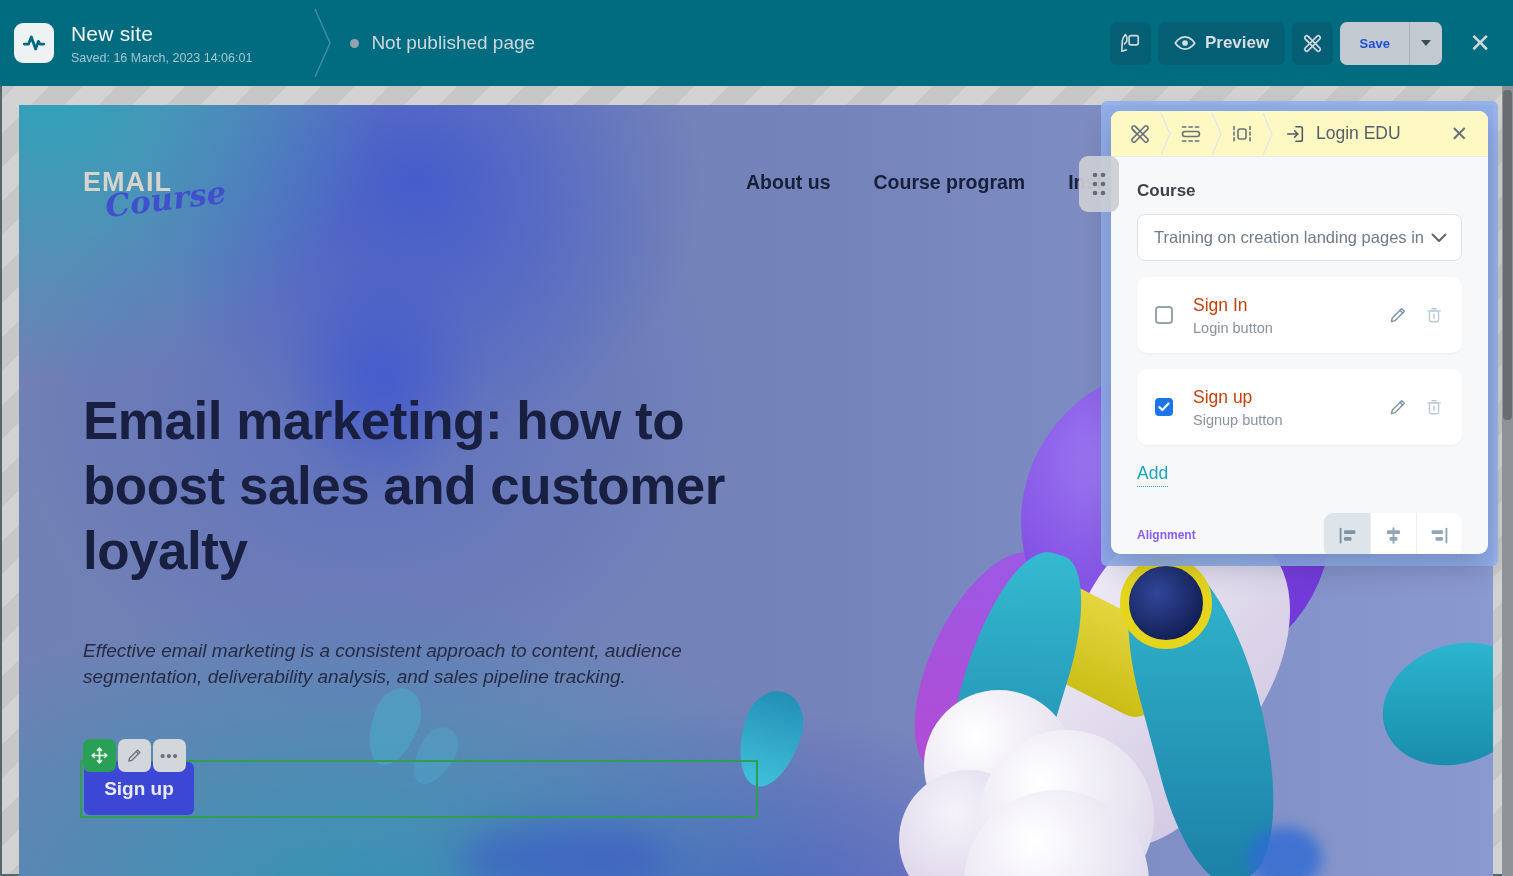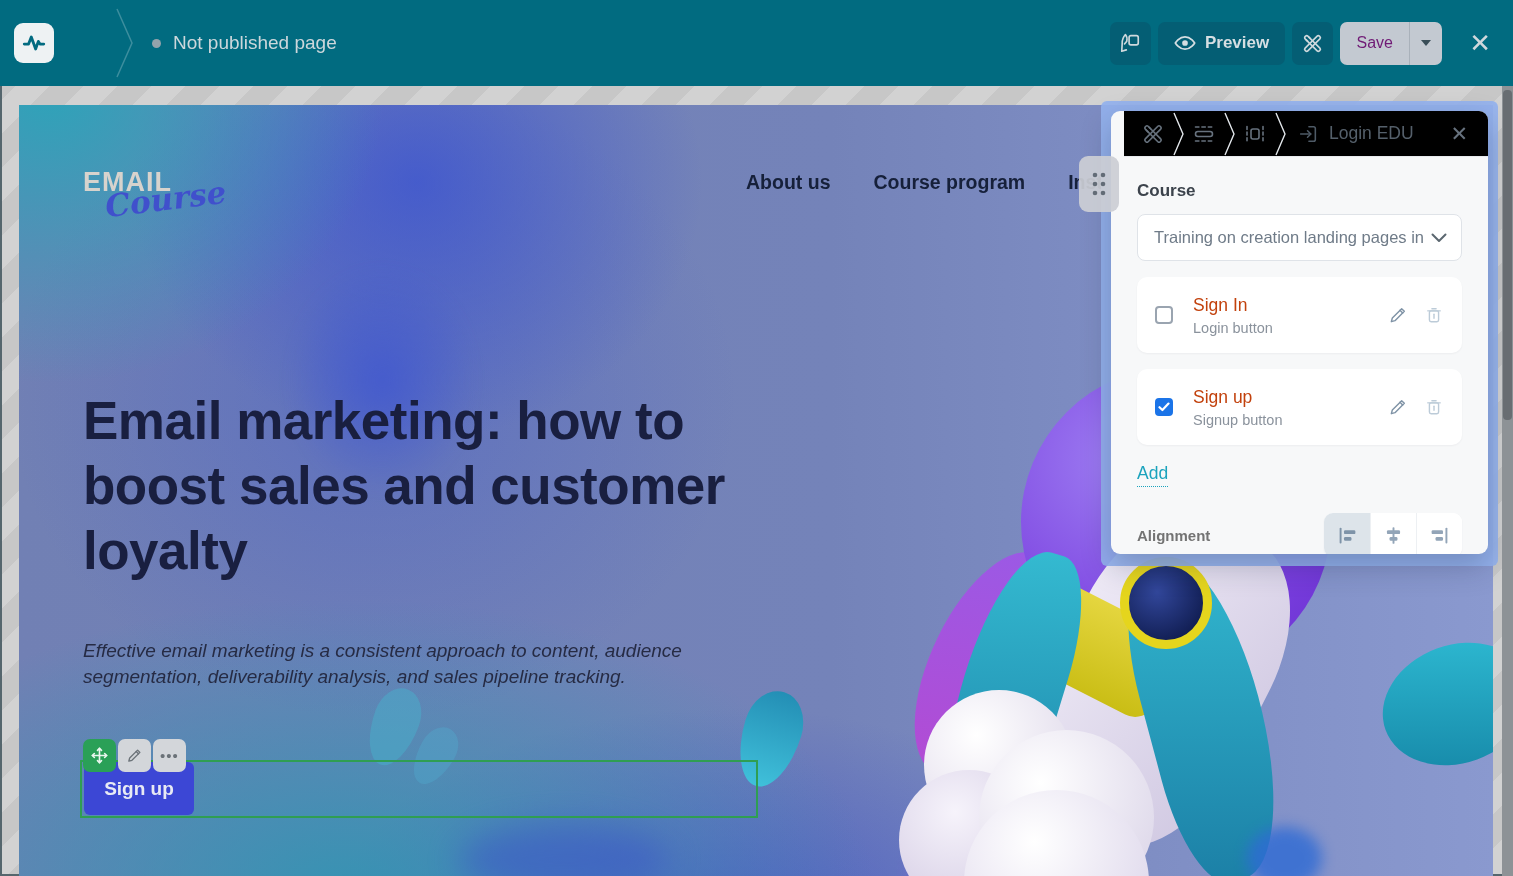--- a/index.html
+++ b/index.html
@@ -18,21 +18,21 @@
   .site-saved{color:rgba(255,255,255,.62);font-size:12.5px;margin-top:5px;}
   .bar-chevron{margin:0 6px 0 60px;opacity:.85;}
   .status-wrap{display:flex;align-items:center;margin-left:10px;}
   .status-dot{width:9px;height:9px;border-radius:50%;background:#94a3ab;margin-right:12px;}
   .status-text{color:#ccd7db;font-size:19px;font-weight:500;}
   .bar-right{margin-left:auto;display:flex;align-items:center;margin-right:14px;gap:7px;}
   .tealbtn{height:43px;background:#03607670;background:#045e74;border:none;border-radius:7px;display:flex;align-items:center;justify-content:center;color:#cfd9dd;cursor:pointer;}
   .iconbtn{width:41px;}
   .previewbtn{padding:0 16px;font-size:17px;font-weight:600;gap:9px;color:#d5dee2;}
   .save-group{display:flex;height:43px;border-radius:7px;overflow:hidden;}
-  .save-main{background:#c3c9d1;border:none;width:69px;font-size:16px;font-weight:400;color:#701a75;cursor:pointer;}
+  .save-main{background:#c3c9d1;border:none;width:69px;font-size:13px;font-weight:700;color:#1d4ed8;cursor:pointer;}
   .save-caret{background:#c3c9d1;border:none;border-left:1px solid #a9b1ba;width:33px;display:flex;align-items:center;justify-content:center;cursor:pointer;}
   .caret-down{width:0;height:0;border-left:5px solid transparent;border-right:5px solid transparent;border-top:6px solid #3a4e58;}
   .topbar-close{background:none;border:none;color:#cfd8dc;font-size:26px;line-height:1;cursor:pointer;margin-left:12px;padding:4px 8px;}
   
   #canvas{
     position:absolute;left:19px;top:105px;width:1474px;height:771px;overflow:hidden;z-index:5;
     background:
       radial-gradient(480px 420px at 2% -2%, rgba(42,165,185,.95), rgba(42,165,185,0) 70%),
       radial-gradient(420px 380px at 27% 10%, rgba(60,84,208,.80), rgba(60,84,208,0) 68%),
       radial-gradient(520px 460px at 24% 38%, rgba(70,92,200,.45), rgba(70,92,200,0) 70%),
@@ -75,21 +75,21 @@
   .elem-toolbar{position:absolute;left:64px;top:634px;display:flex;gap:2px;z-index:8;}
   .tool-sq{width:33px;height:33px;border:none;border-radius:7px;display:flex;align-items:center;justify-content:center;cursor:pointer;}
   .tool-move{background:#2aa057;color:#eaf6ee;}
   .tool-gray{background:#d3d6da;color:#6b7278;}
   .dots3{font-size:15px;letter-spacing:1px;color:#6b7278;line-height:1;}
   
   #drag-handle{position:absolute;left:1079px;top:156px;width:40px;height:56px;background:rgba(203,206,212,.93);border-radius:9px;z-index:60;display:flex;align-items:center;justify-content:center;cursor:grab;}
   
   #panel-wrap{position:absolute;left:1101px;top:101px;width:397px;height:465px;background:rgba(148,178,238,.92);border-radius:6px;z-index:50;}
   #panel{position:absolute;left:10px;top:10px;right:10px;bottom:12px;background:#f7f8f9;border-radius:9px;box-shadow:0 12px 30px rgba(20,30,60,.25);display:flex;flex-direction:column;overflow:hidden;}
-  .panel-header{height:46px;background:#000000;border-bottom:1px solid #e8eaee;display:flex;align-items:center;padding:0 14px;flex:0 0 auto;margin-left:13px;}
+  .panel-header{height:46px;background:#fef9c3;border-bottom:1px solid #e8eaee;display:flex;align-items:center;padding:0 14px;flex:0 0 auto;}
   .crumb-ico{color:#67727e;display:flex;align-items:center;justify-content:center;width:30px;cursor:pointer;}
   .crumb-sep{margin:0 4px;}
   .panel-title-wrap{display:flex;align-items:center;gap:10px;margin-left:6px;color:#4e5a66;}
   .panel-title{font-size:17.5px;color:#55606b;}
   .panel-close{margin-left:auto;background:none;border:none;color:#67727e;font-size:21px;cursor:pointer;padding:2px 6px;}
   .panel-body{padding:24px 26px 0 26px;}
   .field-label{font-size:17px;font-weight:700;color:#3c434c;margin-bottom:13px;}
   .select{height:47px;background:#fff;border:1px solid #dfe3e8;border-radius:8px;display:flex;align-items:center;padding:0 14px 0 16px;cursor:pointer;}
   .select-value{flex:1;font-size:16.5px;color:#6f7b88;white-space:nowrap;overflow:hidden;}
   .item-card{background:#fff;border-radius:10px;min-height:76px;display:flex;align-items:center;padding:0 18px;margin-top:16px;box-shadow:0 1px 2px rgba(30,40,60,.05);}
@@ -97,40 +97,44 @@
   .cbx{width:18px;height:18px;border-radius:4px;border:2px solid #9aa4b0;background:#fff;flex:0 0 auto;cursor:pointer;display:flex;align-items:center;justify-content:center;}
   .cbx.checked{background:#1b74e8;border-color:#1b74e8;}
   .item-texts{margin-left:20px;}
   .item-title{font-size:17.5px;color:#c2410c;}
   .item-sub{font-size:14.5px;color:#8a929c;margin-top:4px;}
   .item-actions{margin-left:auto;display:flex;align-items:center;gap:16px;}
   .act-edit{color:#7f93a6;cursor:pointer;display:flex;}
   .act-del{color:#bccbd8;cursor:pointer;display:flex;}
   .add-link{display:inline-block;margin-top:18px;font-size:17.5px;color:#1ba3bd;text-decoration:none;border-bottom:1.5px dotted #1ba3bd;padding-bottom:2px;cursor:pointer;}
   .align-row{display:flex;align-items:center;margin-top:26px;}
-  .align-label{font-size:15px;font-weight:700;color:#737373;}
+  .align-label{font-size:12px;font-weight:700;color:#8b5cf6;}
   .align-group{margin-left:auto;display:flex;background:#fff;border-radius:9px;overflow:hidden;box-shadow:0 1px 2px rgba(30,40,60,.06);}
   .align-btn{width:46px;height:44px;border:none;background:#fff;display:flex;align-items:center;justify-content:center;color:#93a5b8;cursor:pointer;border-left:1px solid #edf0f3;}
   .align-btn:first-child{border-left:none;}
   .align-btn.active{background:#dde4ea;color:#7e93a8;}
   
   #scrollbar{position:absolute;right:0;top:86px;width:11px;height:790px;background:#8d9296;z-index:90;}
   #scroll-thumb{position:absolute;left:1px;top:4px;width:9px;height:330px;background:#686d72;border-radius:4px;}
   svg{display:block;}
 </style>
 </head>
 <body>
 
 <div id="app">
 
   <div id="topbar">
     <div class="app-logo">
       <svg width="26" height="26" viewBox="0 0 24 24" fill="none" stroke="#026b80" stroke-width="2.6" stroke-linecap="round" stroke-linejoin="round">
           <path d="M3 13h4l2.5-6.5 4 11 2.5-7 1.5 2.5H21"></path>
         </svg>
+    </div>
+    <div class="title-block">
+      <div class="site-title">New site</div>
+      <div class="site-saved">Saved: 16 March, 2023 14:06:01</div>
     </div>
     <div class="bar-chevron">
       <svg width="22" height="72" viewBox="0 0 22 72" fill="none" stroke="rgba(255,255,255,.28)" stroke-width="1.5">
           <path d="M3 2 L18 36 L3 70"></path>
         </svg>
     </div>
     <div class="status-wrap">
       <span class="status-dot"></span>
       <span class="status-text">Not published page</span>
     </div>

